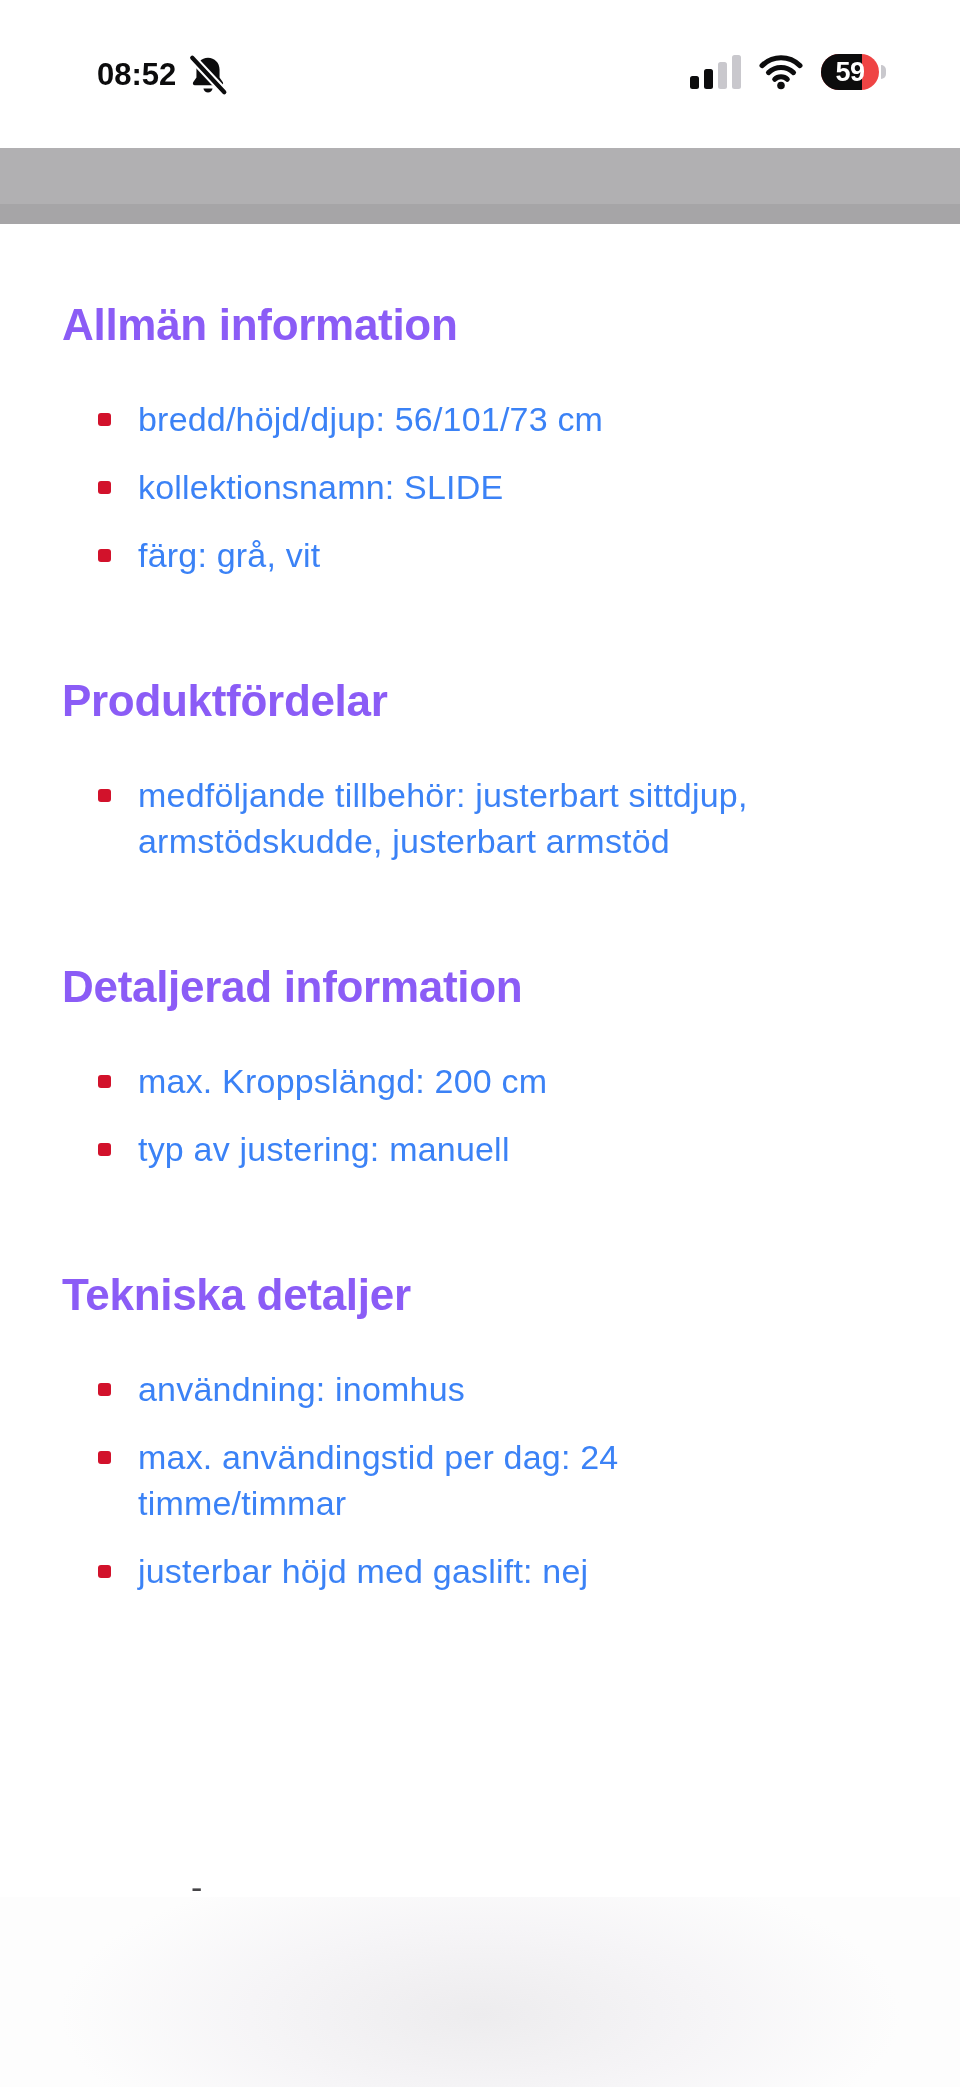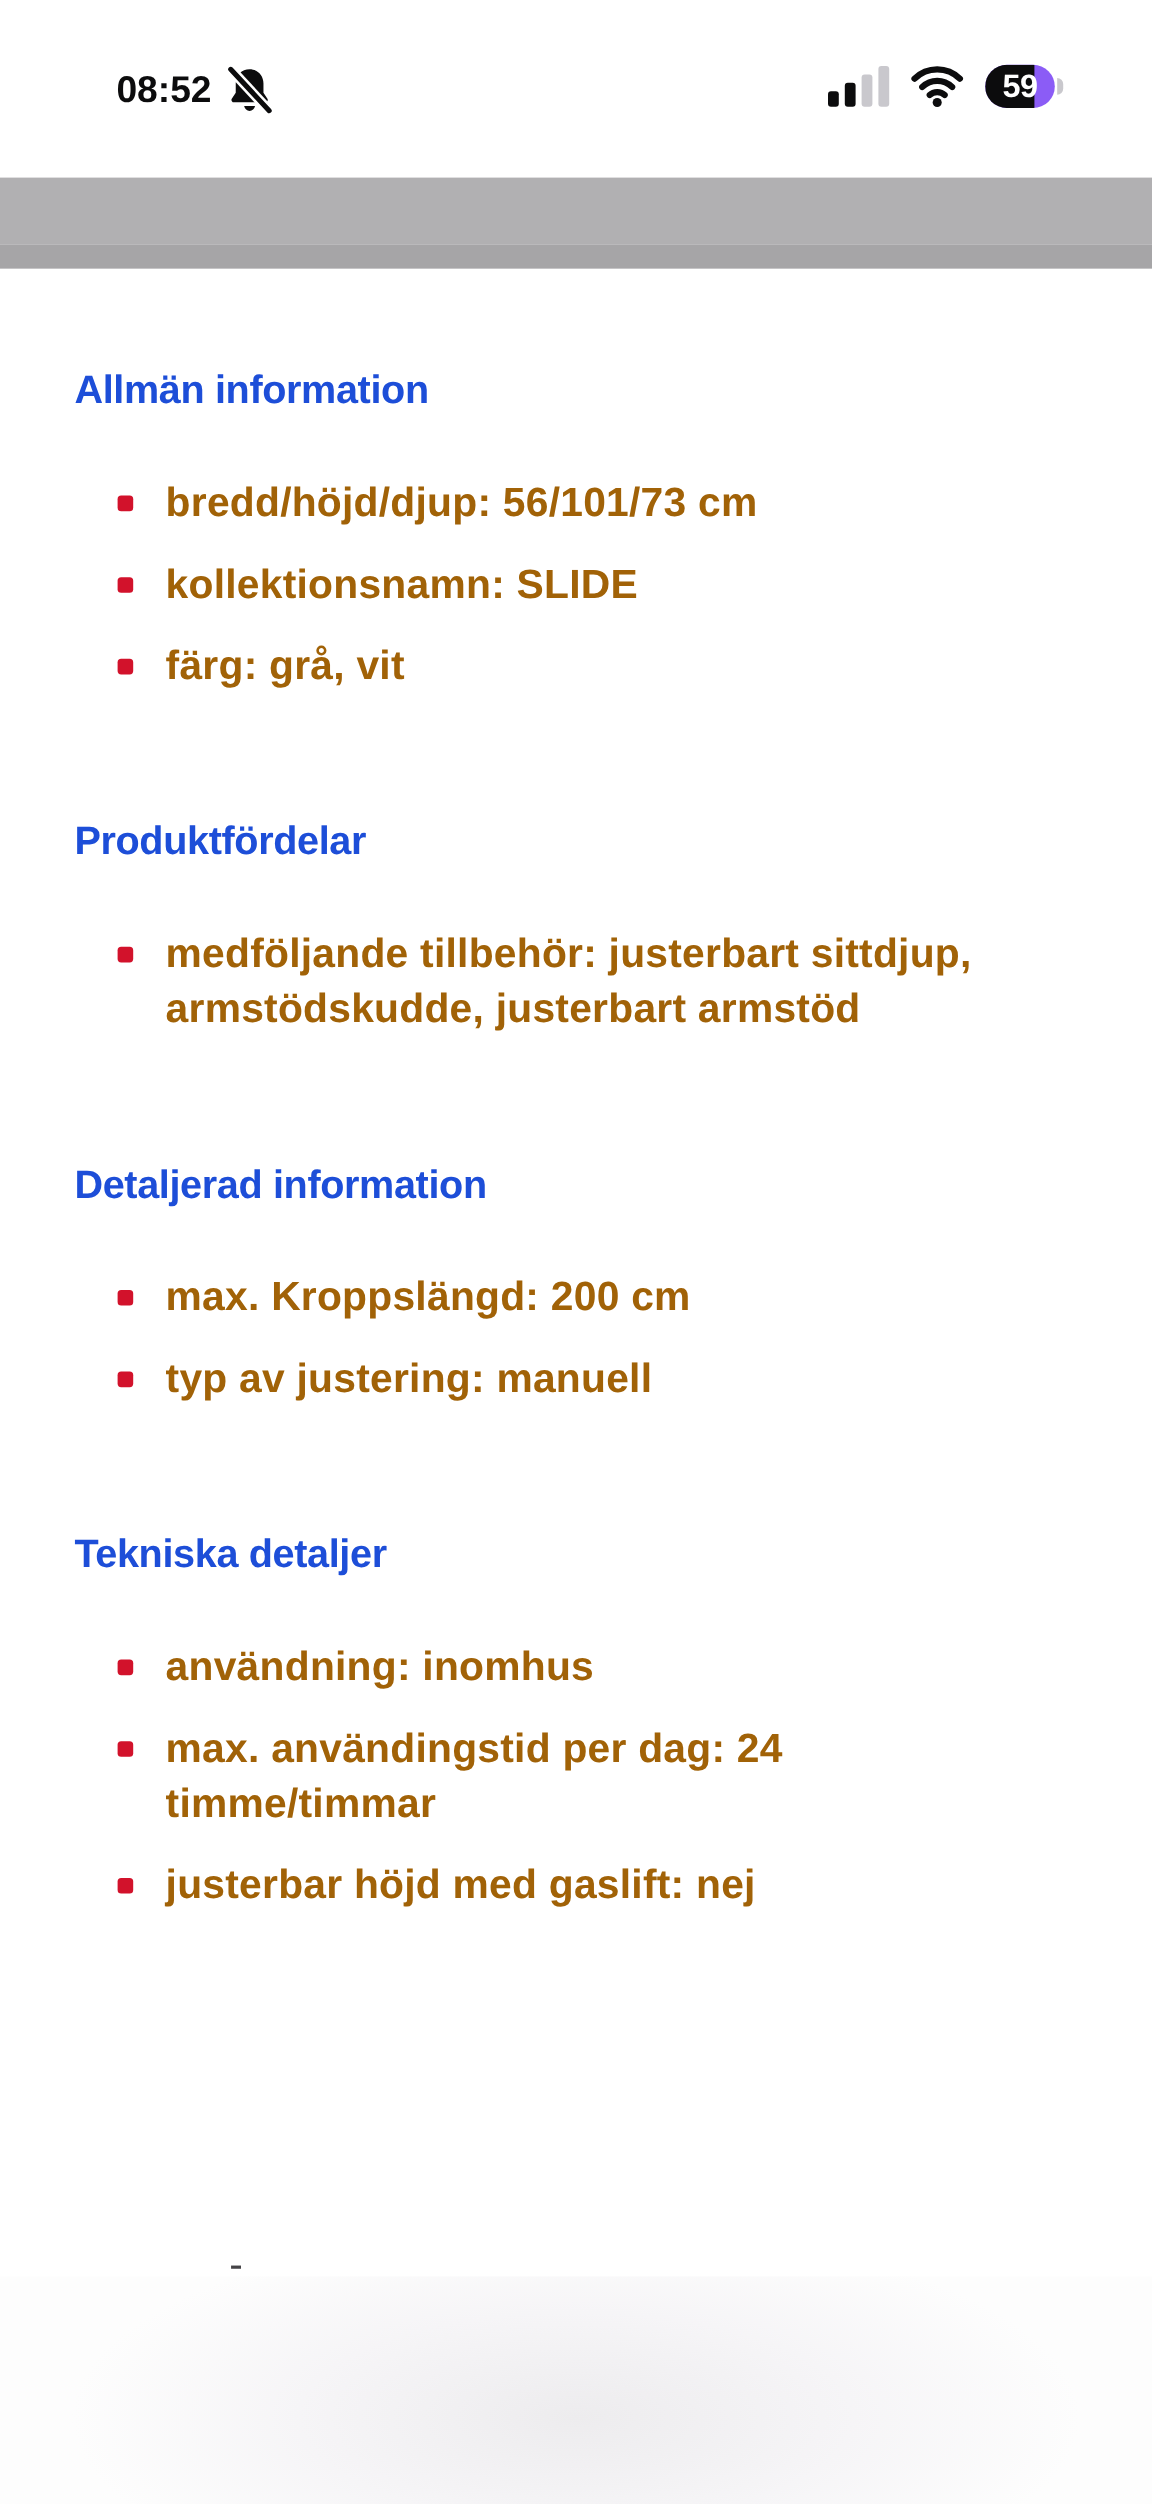--- a/index.html
+++ b/index.html
@@ -22,21 +22,21 @@
   .sb-right { display:flex; align-items:center; gap:17px; padding-top:2px; }
 
   .sig-bars { display:flex; align-items:flex-end; gap:5px; height:34px; }
   .sig-bars span { width:9px; border-radius:2.5px; background:#0c0c0d; display:block; }
   .sig-bars .b1{height:13px;} .sig-bars .b2{height:20px;}
   .sig-bars .b3{height:27px; background:#c9c8cd;} .sig-bars .b4{height:34px; background:#c9c8cd;}
 
   .battery { display:flex; align-items:center; }
   .battery-body {
     position:relative; width:58px; height:36px; border-radius:18px;
-    background:#8b5cf6; overflow:hidden;
+    background:#ef4444; overflow:hidden;
   }
   .battery-fill { position:absolute; left:0; top:0; bottom:0; width:41px; background:#0c0c0d; border-radius:10px 0 0 10px; }
   .battery-num {
     position:absolute; inset:0; display:flex; align-items:center; justify-content:center;
     font-size:27px; font-weight:700; color:#ffffff; letter-spacing:-0.5px;
   }
   .battery-cap { width:5px; height:14px; margin-left:2px; border-radius:0 6px 6px 0; background:#c9c8cd; }
 
   
   .band1 { height:56px; background:#b1b0b2; }
@@ -49,25 +49,25 @@
     display:flex; justify-content:space-between; align-items:center;
   }
   .modal-title { font-size:46px; font-weight:700; color:#19181a; letter-spacing:-0.5px; }
   .close-btn {
     width:88px; height:88px; border-radius:50%;
     border:4px solid #101010; background:#ffffff; cursor:pointer;
     display:flex; align-items:center; justify-content:center; flex:0 0 auto;
   }
 
   section { padding-top:78px; }
-  .sec-heading { font-size:33px; font-weight:700; color:#1d4ed8; line-height:46px; letter-spacing:-0.3px; }
+  .sec-heading { font-size:44px; font-weight:700; color:#8b5cf6; line-height:46px; letter-spacing:-0.3px; }
   ul.specs { list-style:none; margin-top:48px; }
   ul.specs li {
     position:relative; padding-left:76px; margin-bottom:22px;
-    font-size:34px; line-height:46px; color:#a16207; font-weight:700;
+    font-size:34px; line-height:46px; color:#3b82f6; font-weight:400;
     max-width:800px;
   }
   .marker {
     position:absolute; left:36px; top:17px; width:13px; height:13px;
     border-radius:3px; background:#d2122b;
   }
   .spec-text { white-space:pre-line; letter-spacing:0.2px; }
 
   .stray-dash {
     position:absolute; left:191px; top:1870px;

